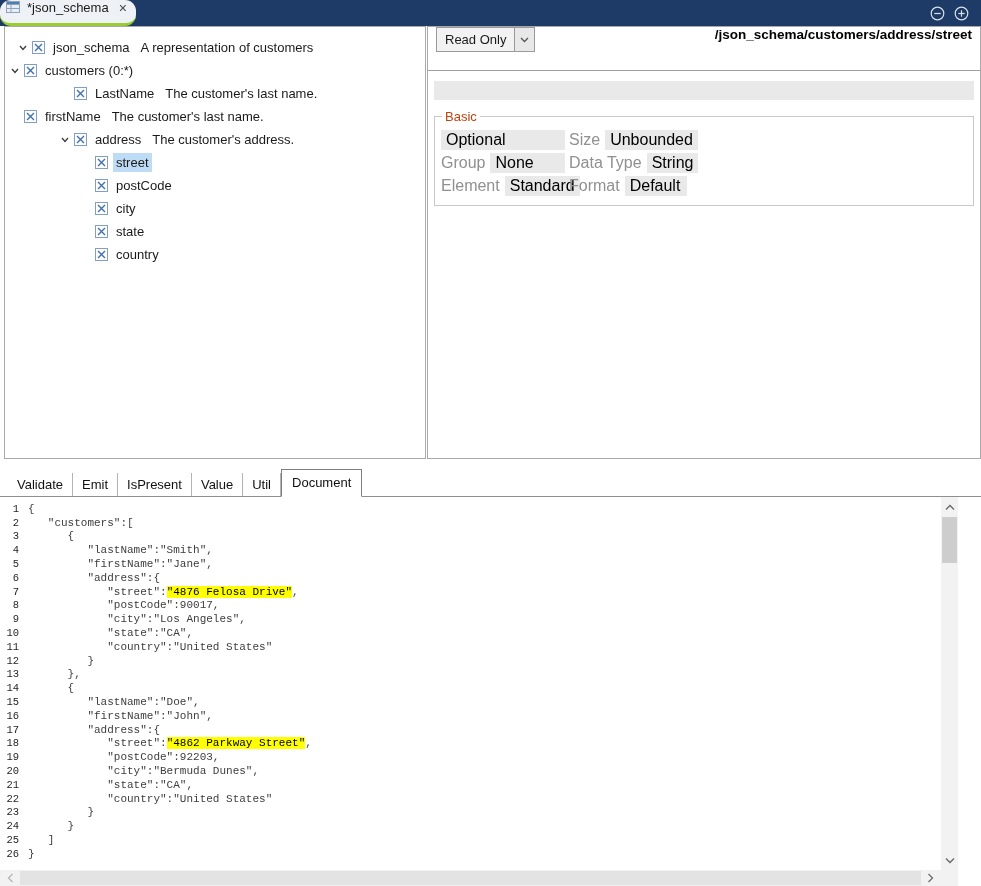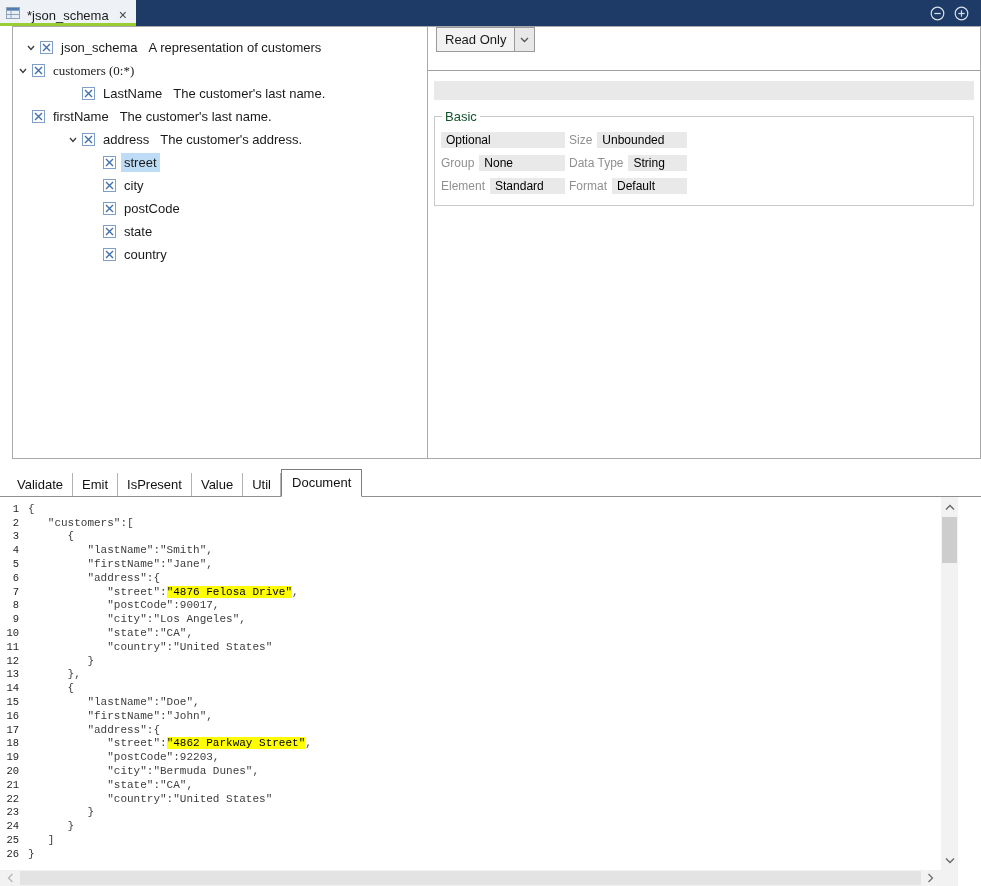--- a/index.html
+++ b/index.html
@@ -11,34 +11,34 @@
     overflow:hidden;
     color:#1a1a1a;
   }
 
   
   .titlebar {
     position:absolute; left:0; top:0; width:981px; height:26px;
     background:#1d3b66; display:flex; align-items:stretch;
   }
   .doc-tab {
-    display:flex; align-items:flex-end; gap:6px;
+    display:flex; align-items:flex-start; gap:6px;
     background:#eef2f6; padding:0 9px 0 6px;
     border-bottom:3px solid #9acd32;
-    font-size:13px; color:#1a1a1a; cursor:default;
+    font-size:13px; color:#1a1a1a; cursor:default;border-radius:11px;
   }
   .doc-tab .tab-close { color:#444; font-size:14px; margin-left:4px; cursor:pointer; }
   .titlebar-right {
     margin-left:auto; display:flex; align-items:center; gap:9px; padding-right:12px;
   }
   .tb-circle { display:inline-flex; cursor:pointer; }
 
   
   .tree-panel {
-    position:absolute; left:12px; top:26px; width:422px; height:433px;
+    position:absolute; left:4px; top:26px; width:422px; height:433px;
     border:1px solid #a9a9a9; background:#fff; padding-top:9px; overflow:hidden;
   }
   .tree-row { height:23px; display:flex; align-items:center; font-size:13px; white-space:nowrap; cursor:default; }
   .chevron { width:19px; display:inline-flex; align-items:center; justify-content:center; flex:0 0 19px; }
   .el-icon { width:13px; height:13px; margin-right:5px; display:inline-flex; flex:0 0 13px; }
   .tree-label { padding:2px 3px; }
   .tree-label.selected { background:#bedcf5; }
   .tree-desc { margin-left:8px; color:#1a1a1a; }
 
   .props-panel {
@@ -59,23 +59,23 @@
     border-left:1px solid #9a9a9a; background:#e8e8e8;
   }
   .path { margin-left:auto; font-weight:bold; font-size:13.5px; color:#000; }
 
   .toolbar-strip { margin:10px 6px 0 6px; height:19px; background:#e9e9e9; }
 
   .basic-group {
     margin:9px 6px 0 6px; border:1px solid #c9c9c9;
     padding:7px 6px 11px 6px;
   }
-  .basic-group legend { font-size:13px; padding:0 3px; margin-left:1px; color:#14532d; }
+  .basic-group legend { font-size:13px; padding:0 3px; margin-left:1px; color:#c2410c; }
   .fields { display:grid; grid-template-columns:124px 118px; column-gap:4px; row-gap:6px; }
-  .field-cell { display:flex; align-items:center; font-size:12px; height:17px; }
+  .field-cell { display:flex; align-items:center; font-size:16px; height:17px; }
   .field-label { color:#909090; margin-right:5px; white-space:nowrap; }
   .field-value { flex:1; background:#e9e9e9; color:#000; padding:1px 5px; white-space:nowrap; }
 
   
   .bottom-tabs {
     position:absolute; left:0; top:460px; width:981px; height:37px;
     display:flex; align-items:flex-end; padding-left:8px;
     border-bottom:1px solid #8f8f8f; background:#fff;
   }
   .btab {
@@ -167,21 +167,21 @@
       </span>
       <span class="el-icon">
         <svg width="13" height="13" viewBox="0 0 13 13">
           <rect x="0.5" y="0.5" width="12" height="12" fill="#ffffff" stroke="#7f9fc8"></rect>
           <path d="M3 3 L10 10 M10 3 L3 10" stroke="#3f6fae" stroke-width="1.4" fill="none"></path>
         </svg>
       </span>
       <span class="tree-label">json_schema</span>
       <span class="tree-desc">A representation of customers</span>
     </div>
-    <div class="tree-row" style=" font-family: Liberation Serif, serif;">
+    <div class="tree-row" style="">
       <span class="chevron">
         <svg width="10" height="10" viewBox="0 0 10 10">
           <polyline points="2,3 5,6.5 8,3" fill="none" stroke="#3c3c3c" stroke-width="1.3"></polyline>
         </svg>
       </span>
       <span class="el-icon">
         <svg width="13" height="13" viewBox="0 0 13 13">
           <rect x="0.5" y="0.5" width="12" height="12" fill="#ffffff" stroke="#7f9fc8"></rect>
           <path d="M3 3 L10 10 M10 3 L3 10" stroke="#3f6fae" stroke-width="1.4" fill="none"></path>
         </svg>
@@ -236,31 +236,31 @@
       <span class="tree-label selected">street</span>
     </div>
     <div class="tree-row" style="padding-left: 71px;">
       <span class="chevron"></span>
       <span class="el-icon">
         <svg width="13" height="13" viewBox="0 0 13 13">
           <rect x="0.5" y="0.5" width="12" height="12" fill="#ffffff" stroke="#7f9fc8"></rect>
           <path d="M3 3 L10 10 M10 3 L3 10" stroke="#3f6fae" stroke-width="1.4" fill="none"></path>
         </svg>
       </span>
+      <span class="tree-label">postCode</span>
+    </div>
+    <div class="tree-row" style="padding-left: 71px;">
+      <span class="chevron"></span>
+      <span class="el-icon">
+        <svg width="13" height="13" viewBox="0 0 13 13">
+          <rect x="0.5" y="0.5" width="12" height="12" fill="#ffffff" stroke="#7f9fc8"></rect>
+          <path d="M3 3 L10 10 M10 3 L3 10" stroke="#3f6fae" stroke-width="1.4" fill="none"></path>
+        </svg>
+      </span>
       <span class="tree-label">city</span>
-    </div>
-    <div class="tree-row" style="padding-left: 71px;">
-      <span class="chevron"></span>
-      <span class="el-icon">
-        <svg width="13" height="13" viewBox="0 0 13 13">
-          <rect x="0.5" y="0.5" width="12" height="12" fill="#ffffff" stroke="#7f9fc8"></rect>
-          <path d="M3 3 L10 10 M10 3 L3 10" stroke="#3f6fae" stroke-width="1.4" fill="none"></path>
-        </svg>
-      </span>
-      <span class="tree-label">postCode</span>
     </div>
     <div class="tree-row" style="padding-left: 71px;">
       <span class="chevron"></span>
       <span class="el-icon">
         <svg width="13" height="13" viewBox="0 0 13 13">
           <rect x="0.5" y="0.5" width="12" height="12" fill="#ffffff" stroke="#7f9fc8"></rect>
           <path d="M3 3 L10 10 M10 3 L3 10" stroke="#3f6fae" stroke-width="1.4" fill="none"></path>
         </svg>
       </span>
       <span class="tree-label">state</span>
@@ -280,20 +280,21 @@
 <div class="props-panel">
   <div class="props-header">
     <div class="mode-select">
       <span class="txt">Read Only</span>
       <span class="arrow">
         <svg width="9" height="6" viewBox="0 0 9 6">
             <polyline points="1,1 4.5,4.5 8,1" fill="none" stroke="#555" stroke-width="1.3"></polyline>
           </svg>
       </span>
     </div>
+    <div class="path">/json_schema/customers/address/street</div>
   </div>
   <div class="toolbar-strip"></div>
   <fieldset class="basic-group">
     <legend>Basic</legend>
     <div class="fields" id="fields">
         <div class="field-cell col1">
           <span class="field-value">Optional</span>
         </div>
         <div class="field-cell col2">
           <span class="field-label">Size</span>

